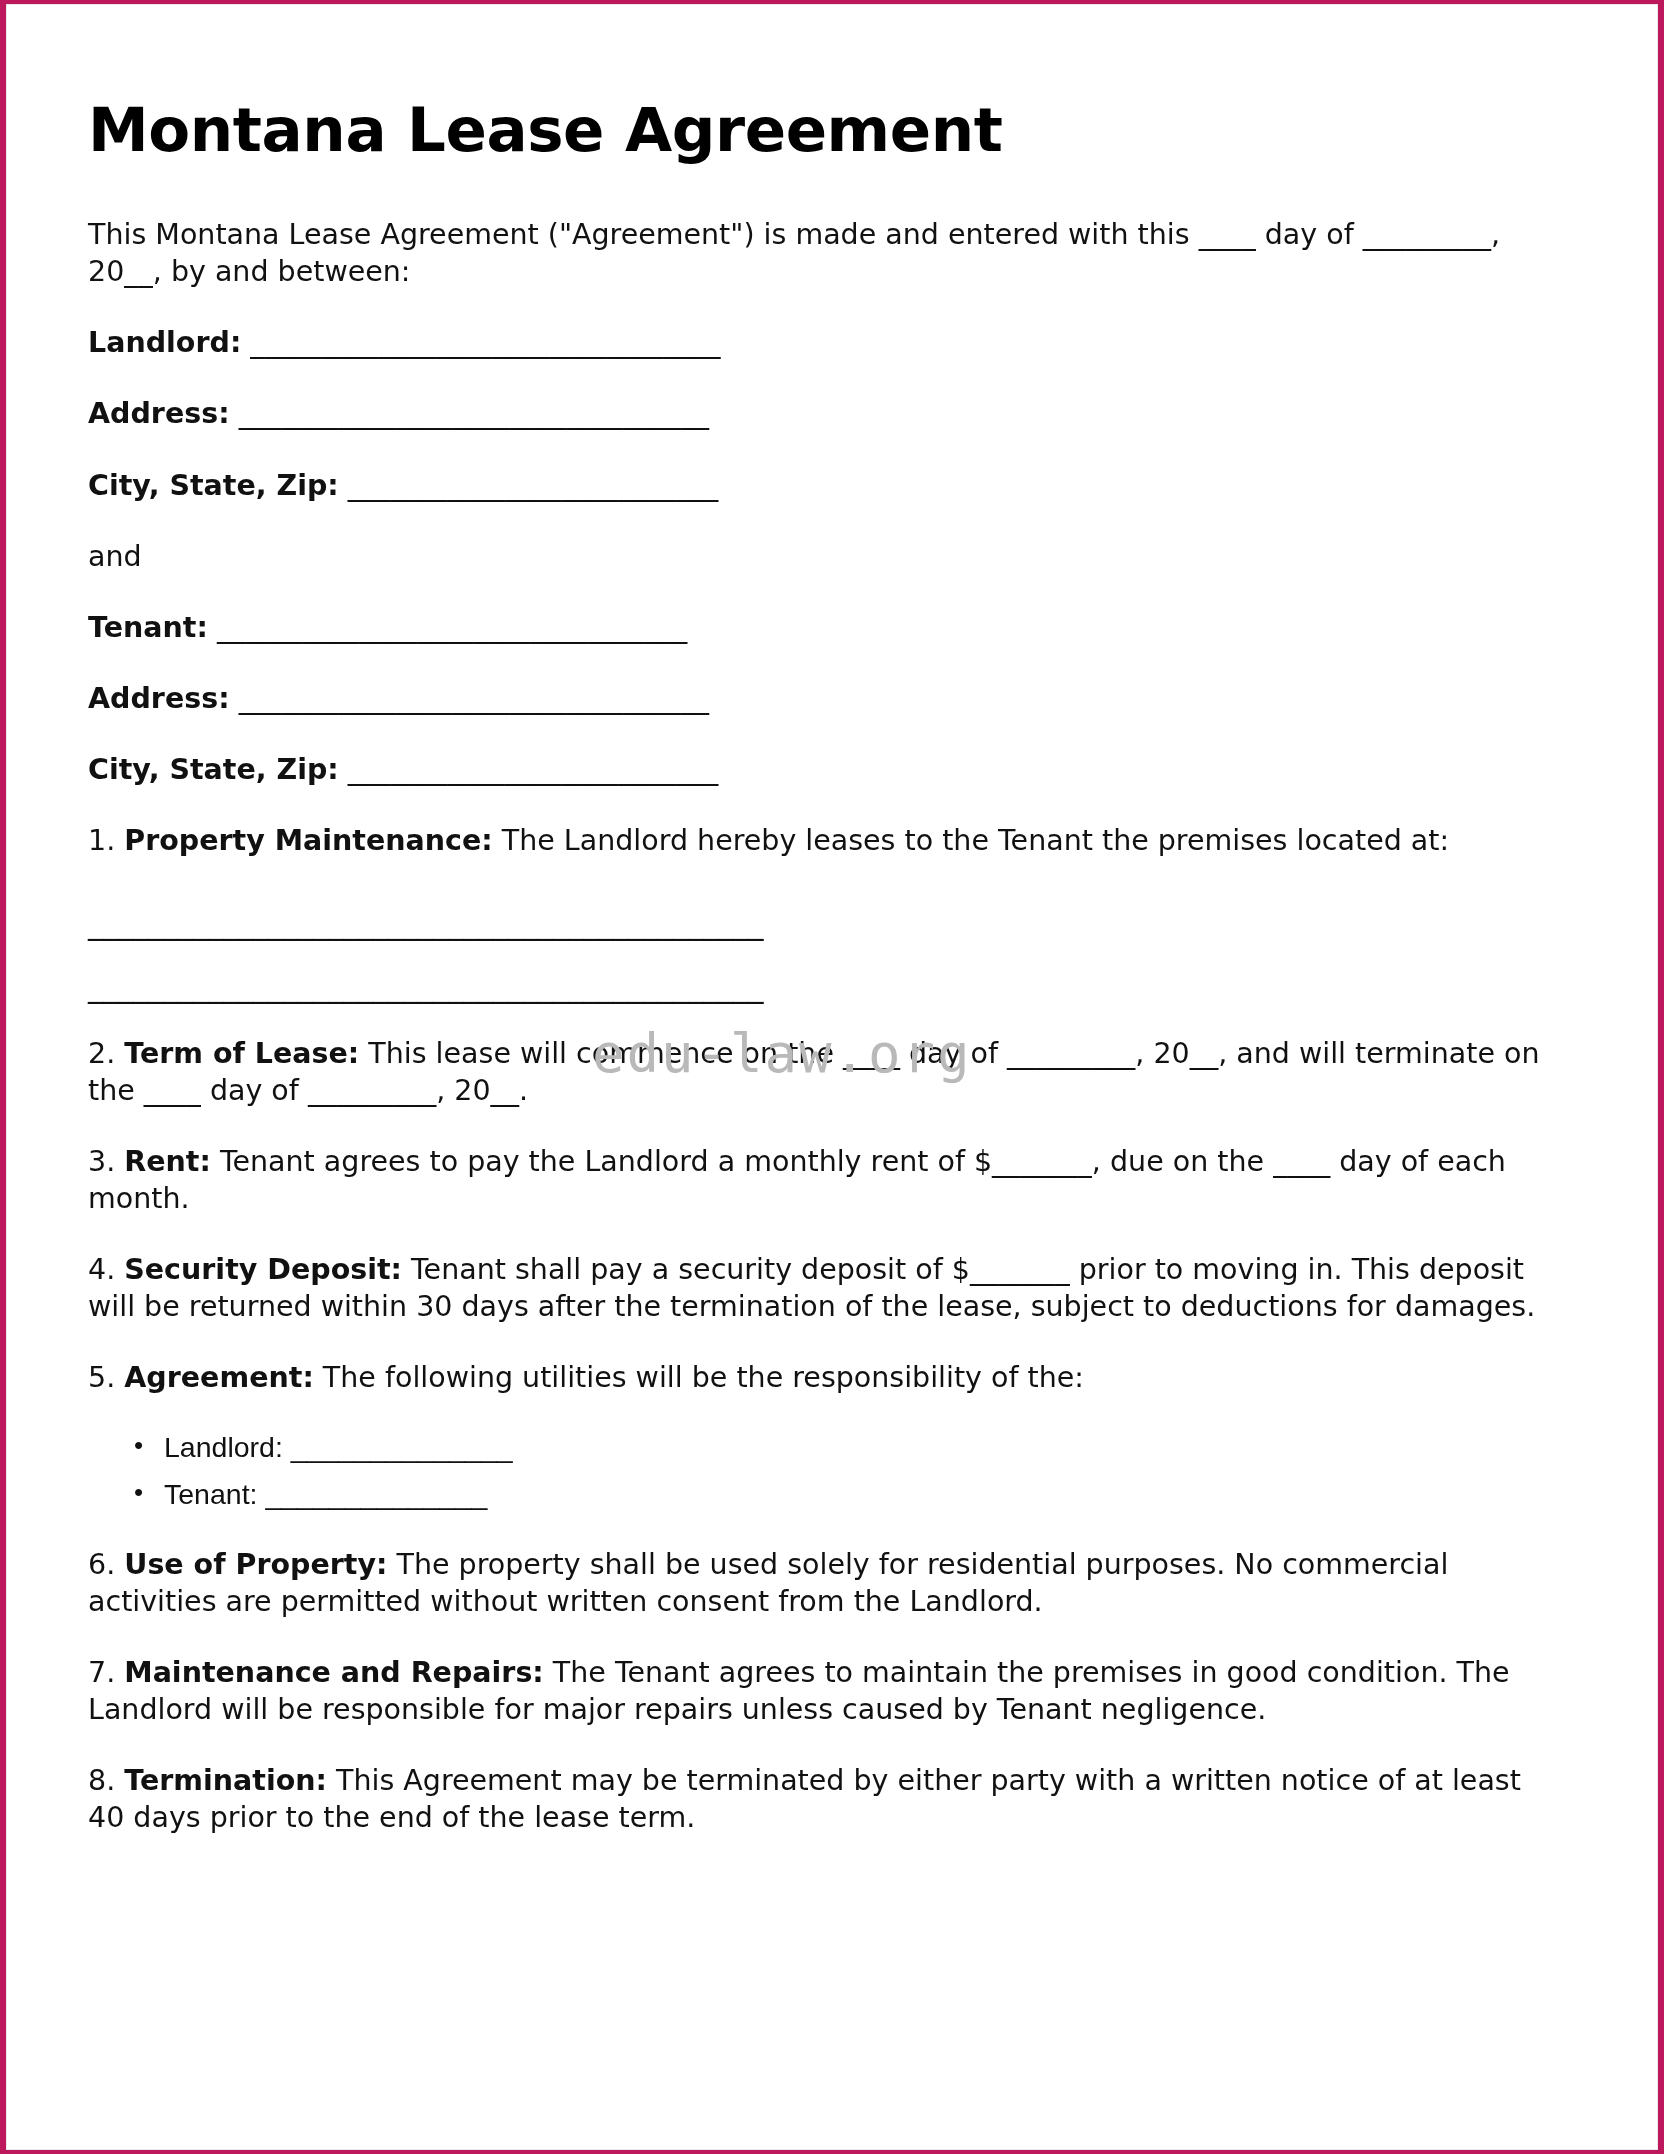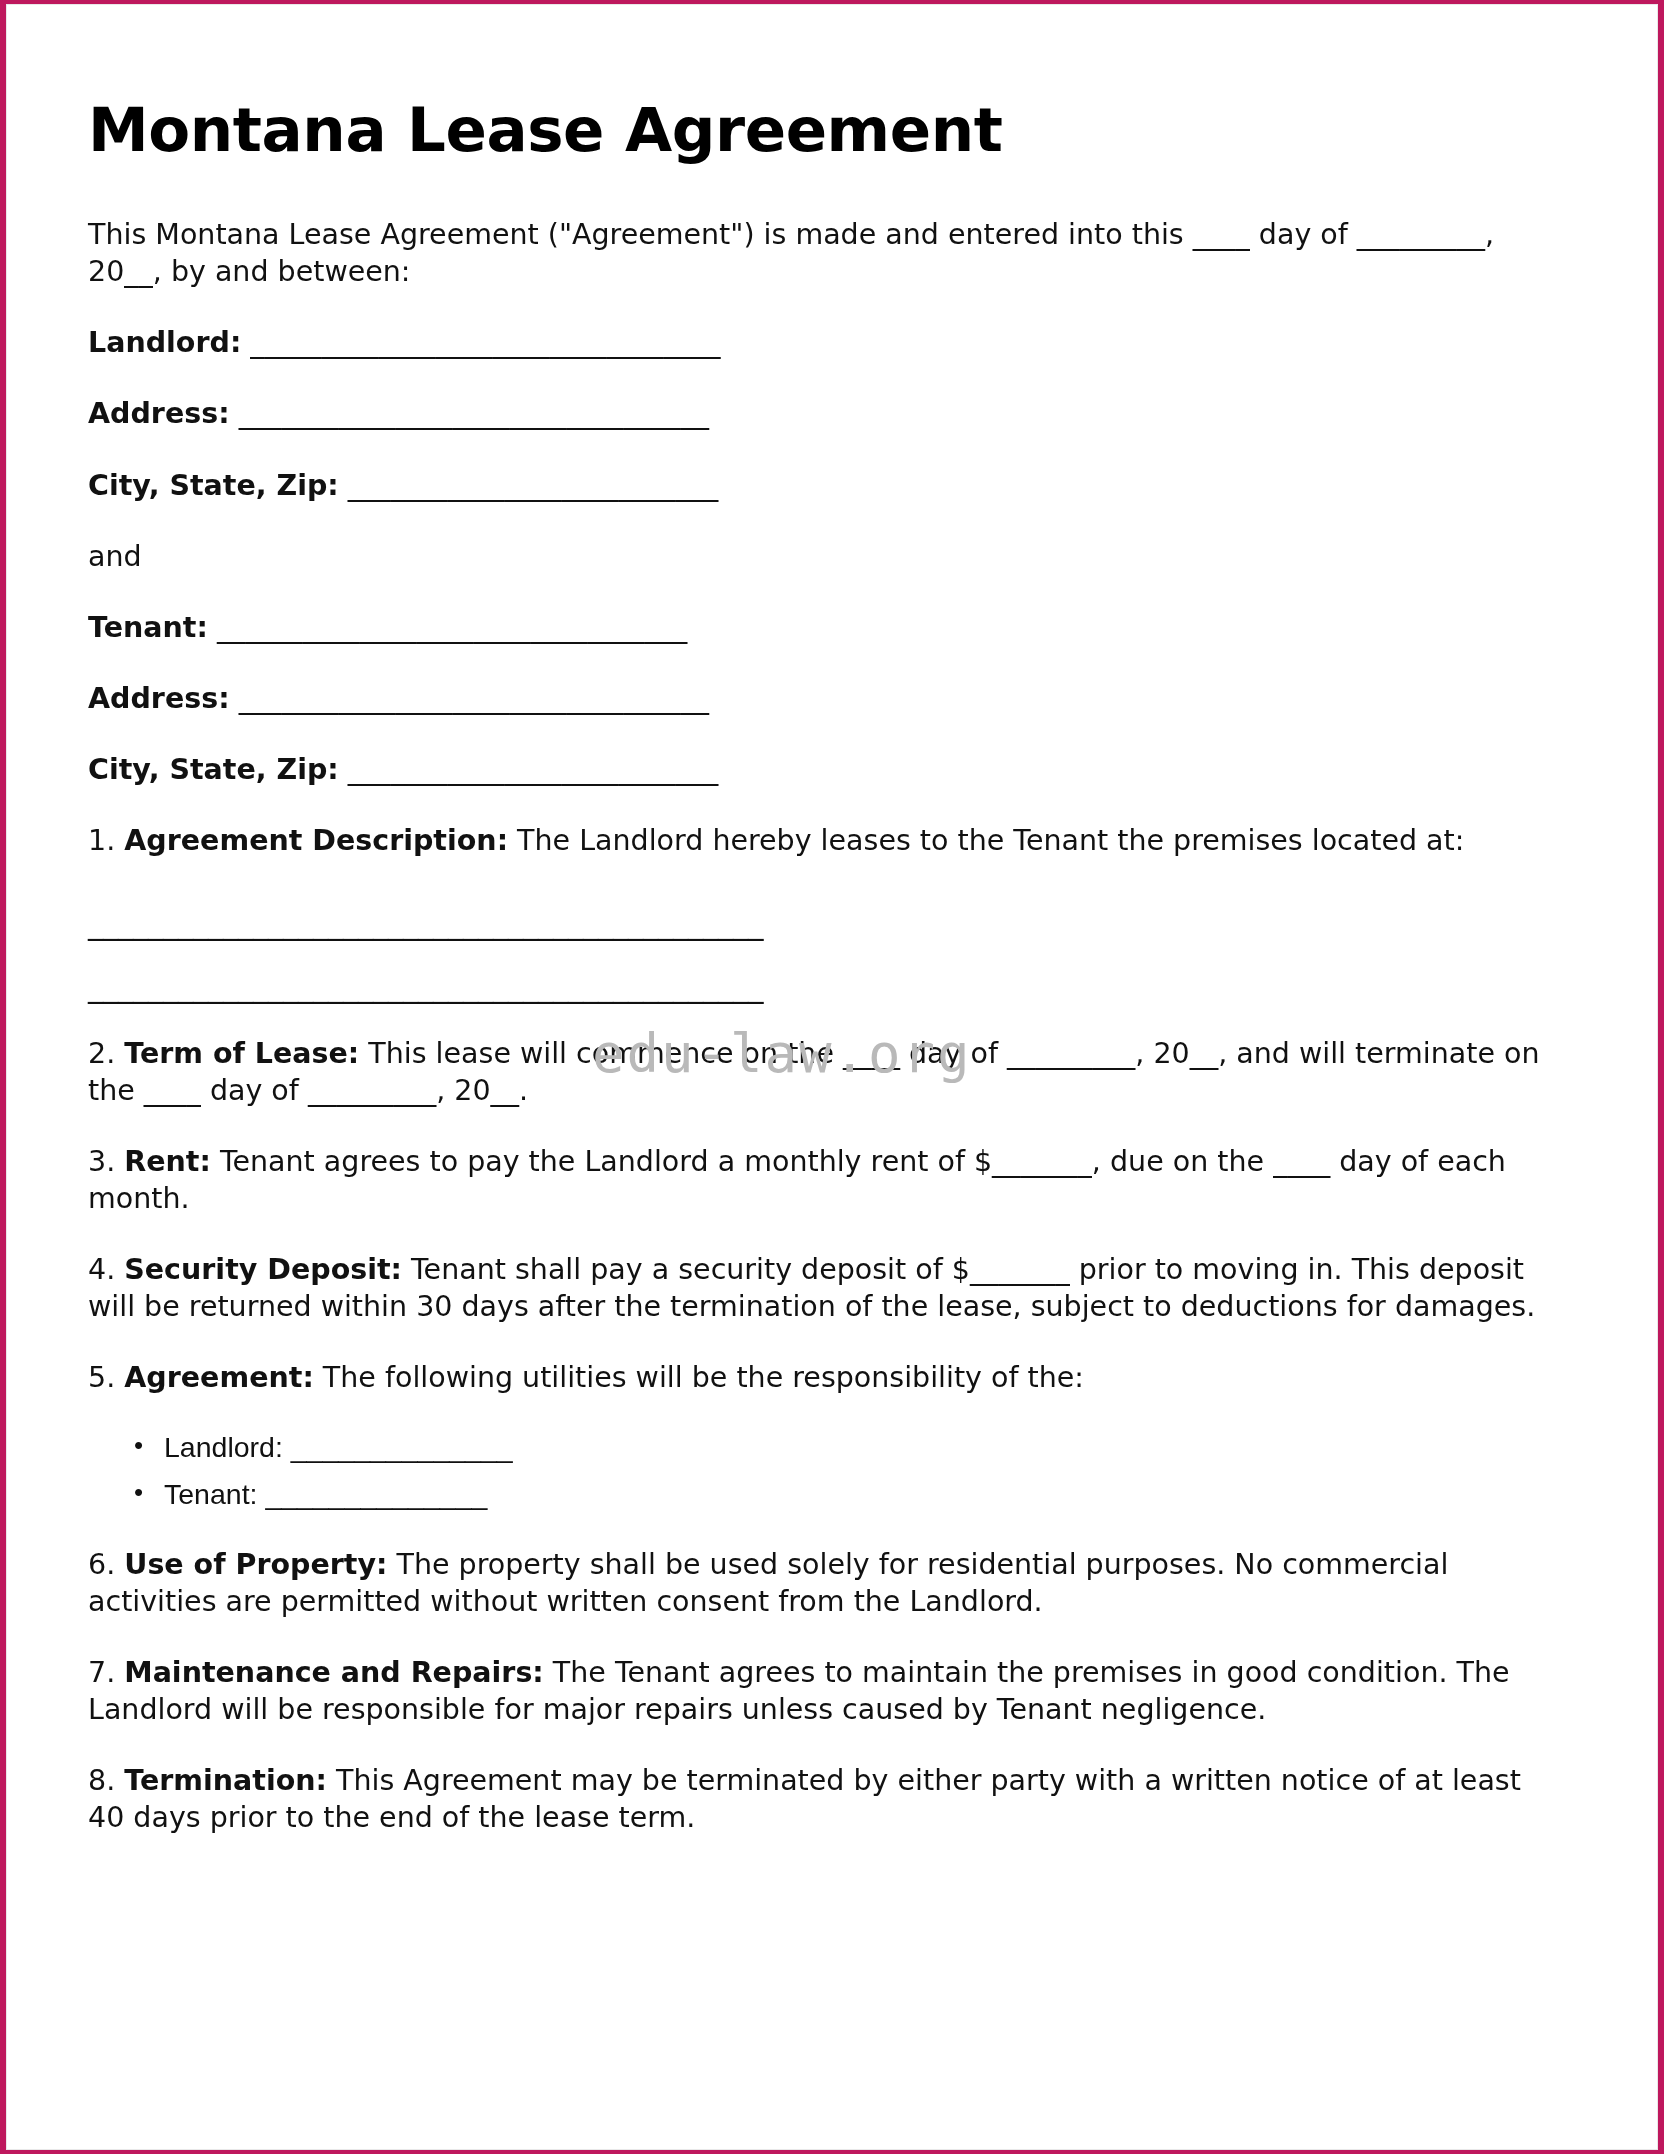--- a/index.html
+++ b/index.html
@@ -125,21 +125,21 @@
 </head>
 <body>
 
 <div class="page">
   <div class="page-frame"></div>
 
   <div class="content">
 
     <h1 class="doc-title">Montana Lease Agreement</h1>
 
-    <p class="para">This Montana Lease Agreement ("Agreement") is made and entered into this ____ day of _________, 20__, by and between:</p>
+    <p class="para">This Montana Lease Agreement ("Agreement") is made and entered with this ____ day of _________, 20__, by and between:</p>
 
     <div class="field-row">
       <span class="label">Landlord:</span>
       <span class="fill">_________________________________</span>
     </div>
 
     <div class="field-row">
       <span class="label">Address:</span>
       <span class="fill">_________________________________</span>
     </div>
@@ -159,21 +159,21 @@
     <div class="field-row">
       <span class="label">Address:</span>
       <span class="fill">_________________________________</span>
     </div>
 
     <div class="field-row">
       <span class="label">City, State, Zip:</span>
       <span class="fill">__________________________</span>
     </div>
 
-    <p class="para"><span>1.</span> <span class="b">Agreement Description:</span> <span>The Landlord hereby leases to the Tenant the premises located at:</span></p>
+    <p class="para"><span>1.</span> <span class="b">Property Maintenance:</span> <span>The Landlord hereby leases to the Tenant the premises located at:</span></p>
 
     <span class="blank-line first">_____________________________________________</span>
     <span class="blank-line second">_____________________________________________</span>
 
     <p class="para"><span>2.</span> <span class="b">Term of Lease:</span> <span>This lease will commence on the ____ day of _________, 20__, and will terminate on the ____ day of _________, 20__.</span></p>
 
     <p class="para"><span>3.</span> <span class="b">Rent:</span> <span>Tenant agrees to pay the Landlord a monthly rent of $_______, due on the ____ day of each month.</span></p>
 
     <p class="para"><span>4.</span> <span class="b">Security Deposit:</span> <span>Tenant shall pay a security deposit of $_______ prior to moving in. This deposit will be returned within 30 days after the termination of the lease, subject to deductions for damages.</span></p>
 

